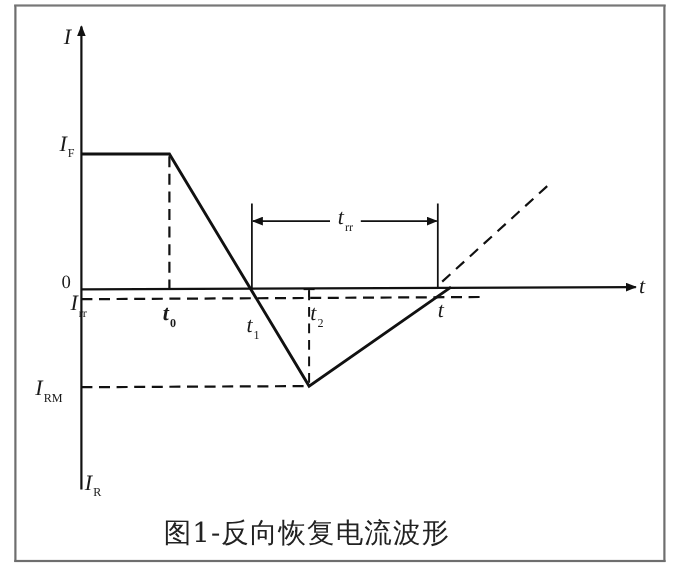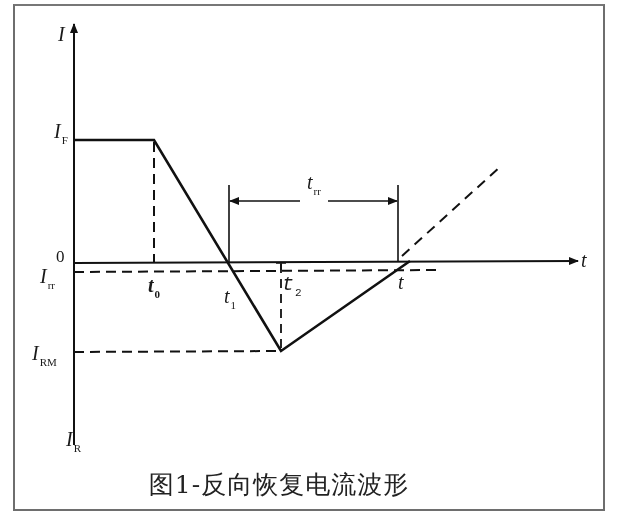--- a/index.html
+++ b/index.html
@@ -48,24 +48,24 @@
   <line x1="398" y1="185" x2="398" y2="262" stroke="#111" stroke-width="1.6"></line>
   <line x1="230" y1="201" x2="300" y2="201" stroke="#111" stroke-width="1.6" marker-start="url(#arrowhead-start)"></line>
   <line x1="328" y1="201" x2="397" y2="201" stroke="#111" stroke-width="1.6" marker-end="url(#arrowhead)"></line>
 </svg>
 
 <div class="lbl" style="left:58px;top:24px;"><span>I</span></div>
 <div class="lbl" style="left:581px;top:250px;"><span>t</span></div>
 <div class="lbl zero" style="left:56px;top:248px;"><span>0</span></div>
 
 <div class="lbl" style="left:54px;top:121px;"><span>I</span><span class="sub">F</span></div>
-<div class="lbl" style="left:40px;top:266px;"><span>I</span><span class="sub">rr</span></div>
+<div class="lbl" style="left:64px;top:266px;"><span>I</span><span class="sub">rr</span></div>
 <div class="lbl" style="left:32px;top:343px;"><span>I</span><span class="sub">RM</span></div>
-<div class="lbl" style="left:66px;top:429px;"><span>I</span><span class="sub">R</span></div>
+<div class="lbl" style="left:77px;top:429px;"><span>I</span><span class="sub">R</span></div>
 
 <div class="lbl" style="left:148px;top:275px;font-weight:bold;"><span>t</span><span class="sub">0</span></div>
 <div class="lbl" style="left:224px;top:286px;"><span>t</span><span class="sub">1</span></div>
-<div class="lbl" style="left:282px;top:275px;font-family:Liberation Mono, monospace;"><span>t</span><span class="sub">2</span></div>
+<div class="lbl" style="left:282px;top:275px;"><span>t</span><span class="sub">2</span></div>
 <div class="lbl" style="left:398px;top:272px;"><span>t</span></div>
 
-<div class="lbl" style="left:307px;top:172px;"><span>t</span><span class="sub">rr</span></div>
+<div class="lbl" style="left:307px;top:188px;"><span>t</span><span class="sub">rr</span></div>
 
 <div class="caption">图1-反向恢复电流波形</div>
 
 </body></html>

